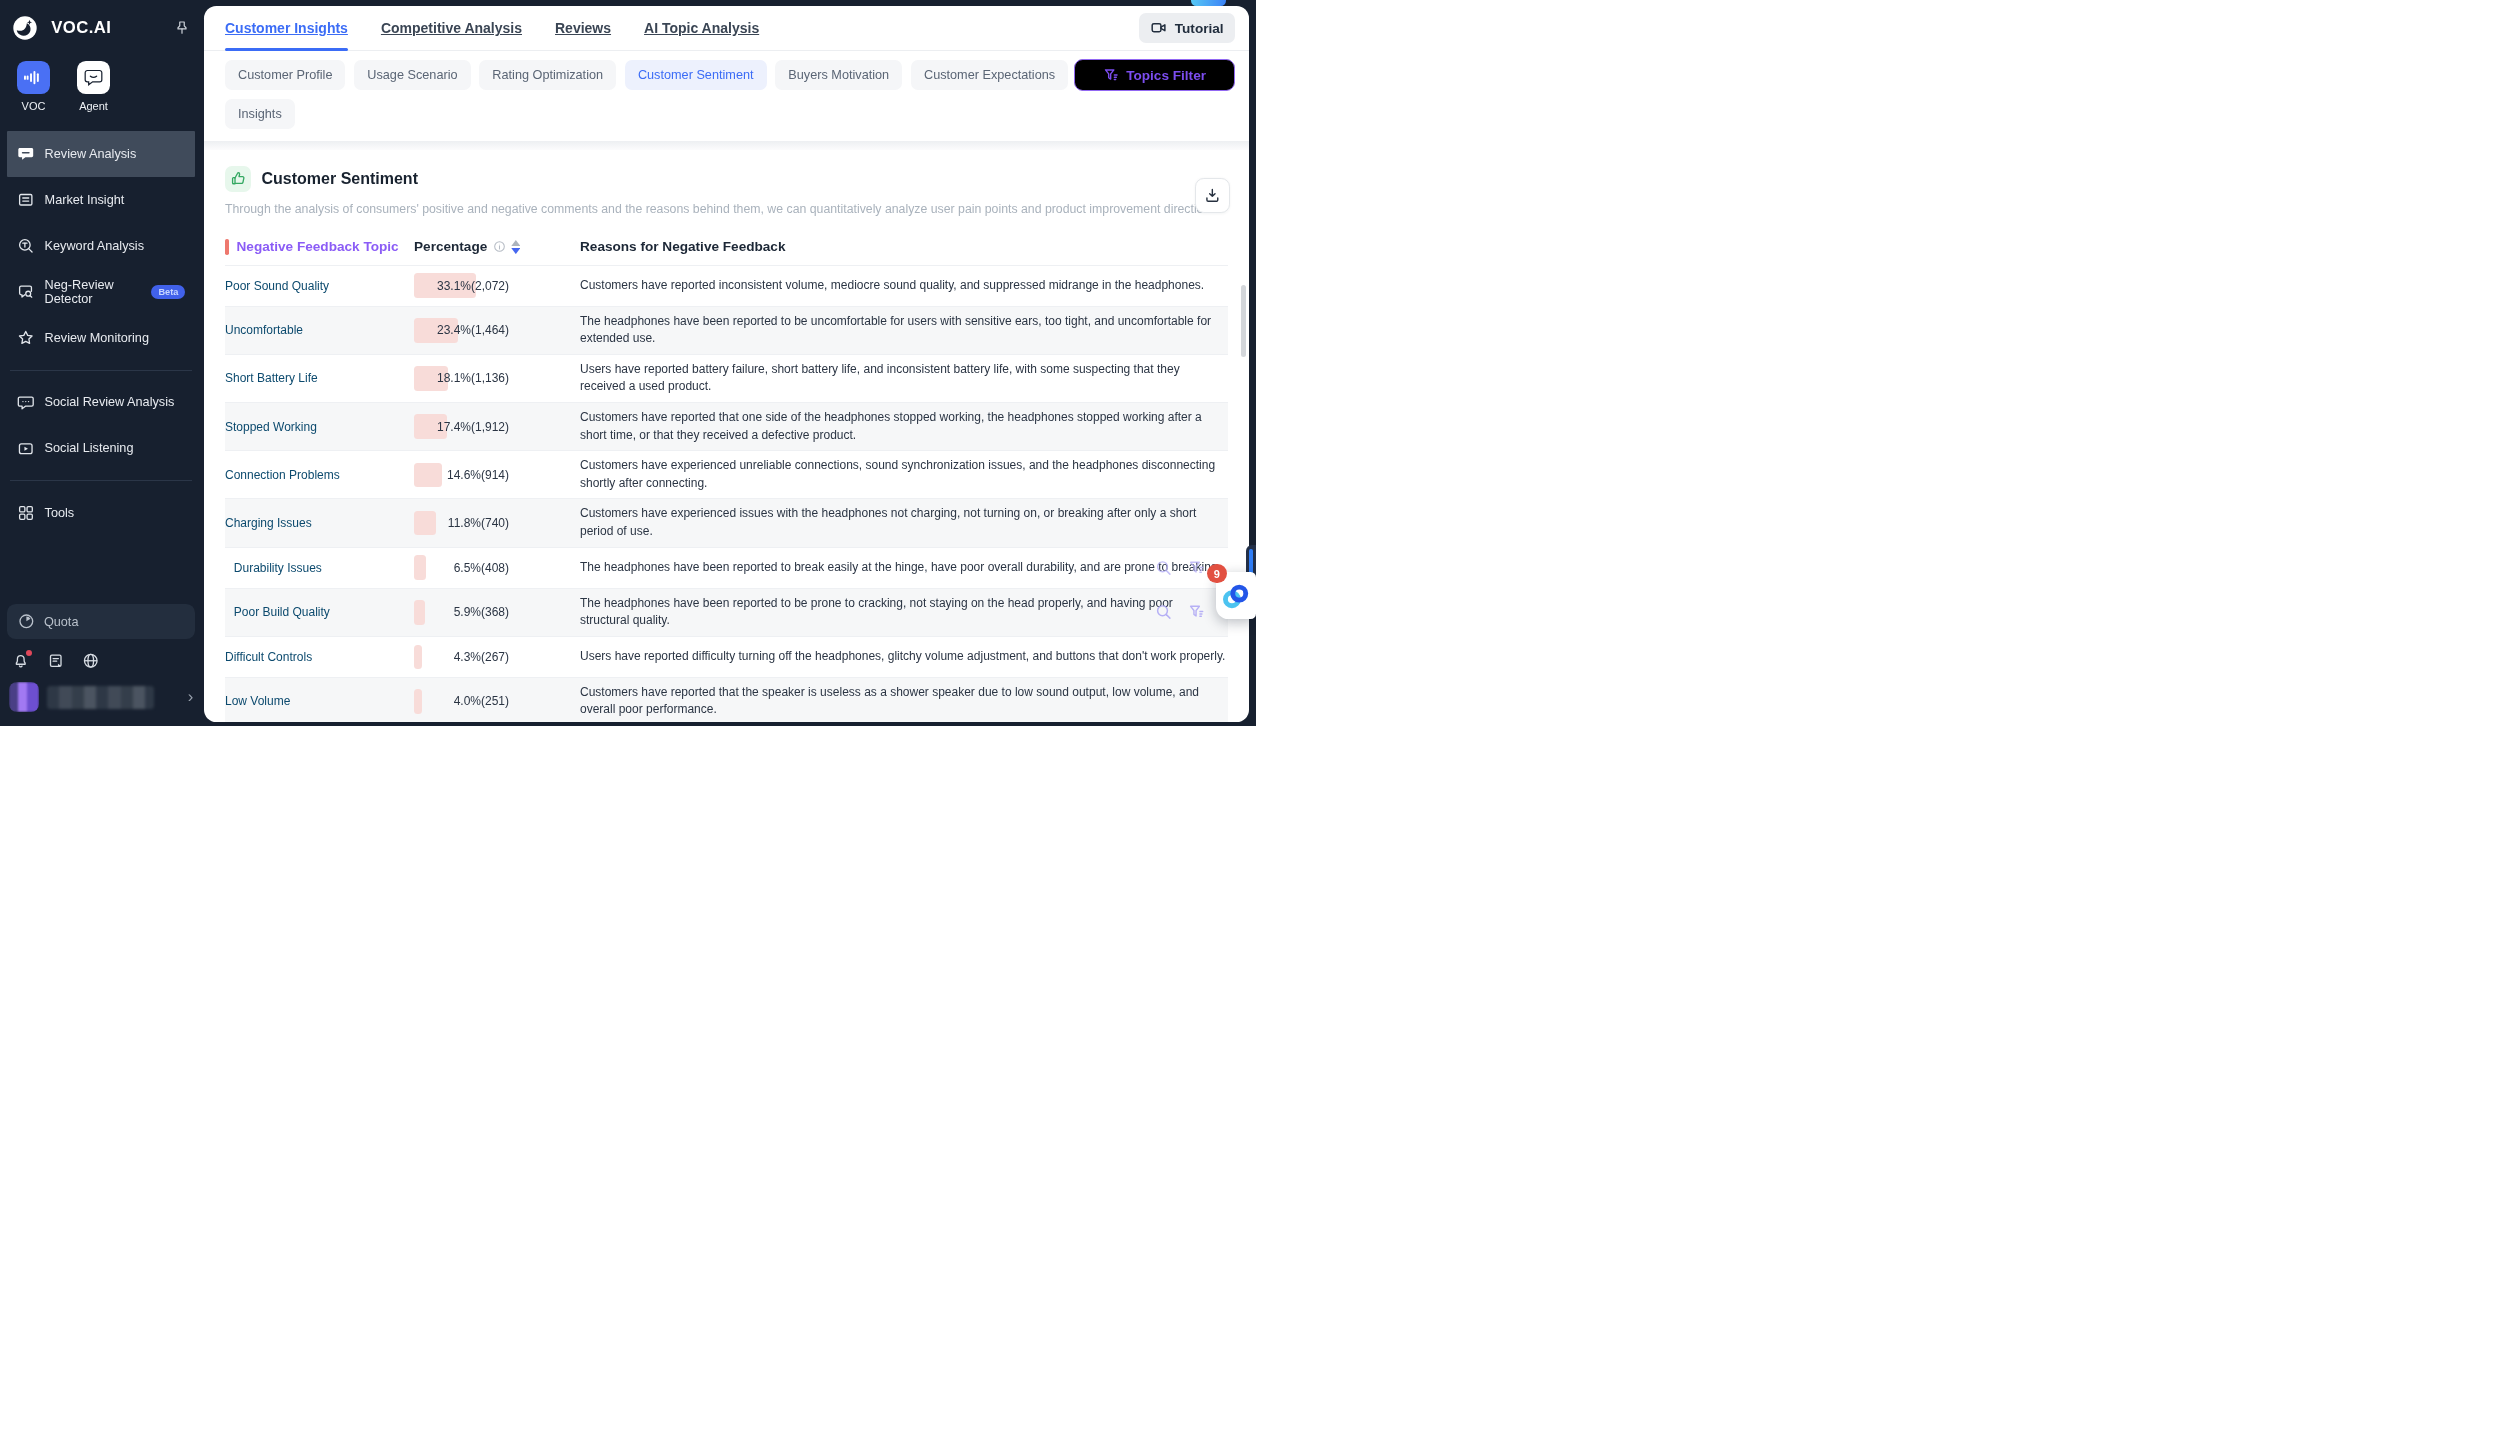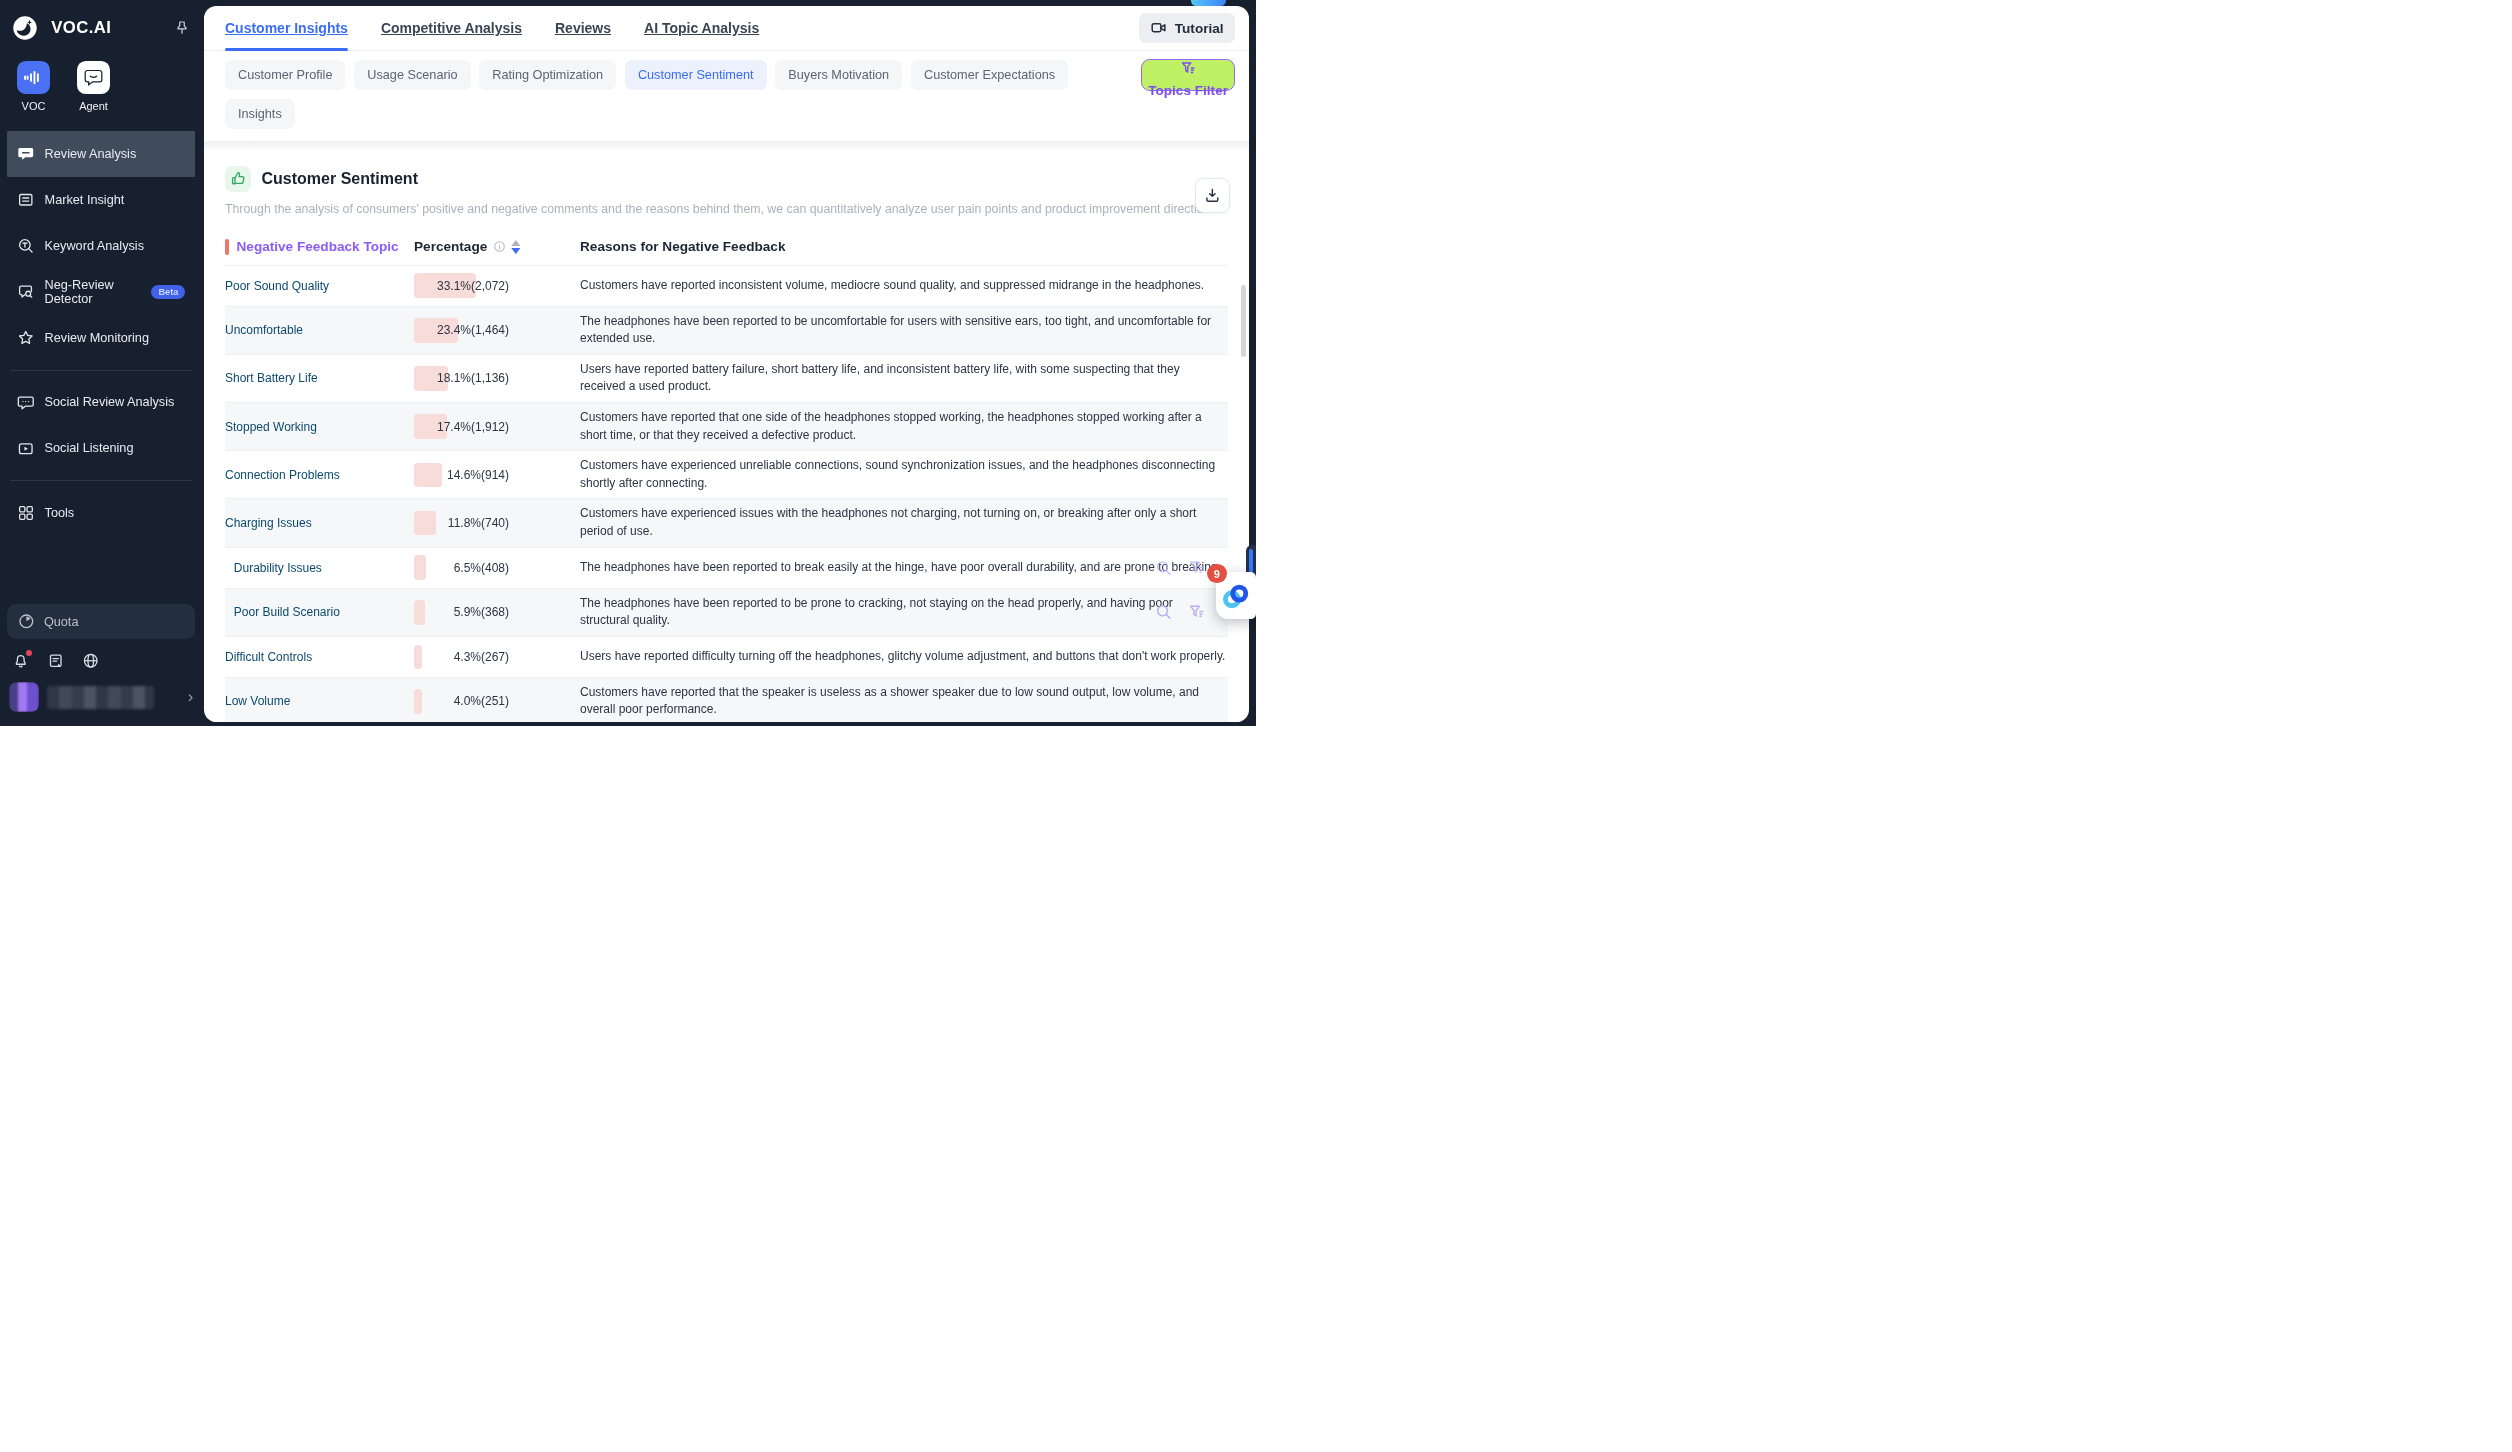--- a/index.html
+++ b/index.html
@@ -42,21 +42,21 @@
   .card{position:absolute;left:204px;top:6.1px;right:7px;bottom:4.4px;background:#fff;border-radius:12.3px;overflow:hidden;}
   .tabs-bar{position:relative;height:44px;display:flex;align-items:center;gap:33px;padding:0 21px;border-bottom:0.9px solid #eceef1;}
   .tab{font-size:14px;font-weight:700;color:#3a4554;height:100%;display:flex;align-items:center;position:relative;cursor:pointer;text-decoration:underline;}
   .tab.active{color:var(--c-accent,#3b6cf6);}
   .tab.active::after{content:"";position:absolute;left:0;right:0;bottom:-0.9px;height:2.6px;border-radius:1.8px;background:var(--c-accent,#3b6cf6);}
   .tutorial-btn{position:absolute;right:14px;top:7px;height:30px;background:#eceef1;border-radius:7px;display:flex;align-items:center;gap:7px;padding:0 11.4px;font-weight:700;font-size:13.6px;color:#222e3e;cursor:pointer;}
   .pills-wrap{position:relative;padding:8.8px 21px 3.5px;}
   .pills-row{display:flex;gap:8.8px;margin-bottom:8.8px;}
   .pill{background:#f5f6f8;border-radius:7px;padding:8px 13px;font-size:12.7px;color:#5a6575;cursor:pointer;white-space:nowrap;}
   .pill.active{background:#edf1fd;color:var(--c-accent,#3b6cf6);}
-  .topics-filter{position:absolute;right:14px;top:8px;height:30px;border:1.3px solid #9268f3;border-radius:8.8px;display:flex;align-items:center;gap:6.1px;padding:0 6px;color:var(--c-purple,#7c4df0);font-weight:700;font-size:13.6px;background:#bef264;cursor:pointer;flex-direction:column;}
+  .topics-filter{position:absolute;right:14px;top:8px;height:30px;border:1.3px solid #9268f3;border-radius:8.8px;display:flex;align-items:center;gap:6.1px;padding:0 28px;color:var(--c-purple,#7c4df0);font-weight:700;font-size:13.6px;background:#000000;cursor:pointer;}
   .band{height:8.8px;background:linear-gradient(#edeff2,#fcfcfd);}
 
   .content{position:relative;padding:16px 21px 0;}
   .sec-head{display:flex;align-items:center;gap:10.5px;}
   .thumb-badge{width:26px;height:26px;border-radius:7px;background:#e7f7ec;display:flex;align-items:center;justify-content:center;}
   .sec-title{font-size:16px;font-weight:700;color:#18222f;}
   .download-btn{position:absolute;right:19.3px;top:28px;width:33px;height:33px;border:0.9px solid #e4e7ea;border-radius:8.8px;background:#fff;display:flex;align-items:center;justify-content:center;cursor:pointer;box-shadow:0 0.9px 2.6px rgba(20,30,50,.05);}
   .sec-desc{margin-top:8px;color:#a9b2bc;font-size:12.3px;line-height:1.48;max-width:1009px;}
 
   .table{margin-top:10.5px;}
@@ -481,21 +481,21 @@
           <path d="M3 3.5h10l-3.8 4.8v6.2l-2.4-1.6V8.3z"></path>
           <line x1="13.6" y1="9.5" x2="16.8" y2="9.5"></line>
           <line x1="13.6" y1="12.2" x2="16" y2="12.2"></line>
           <line x1="13.6" y1="14.9" x2="15.2" y2="14.9"></line>
         </svg>
       </span>
     </div>
   </div>
 
   <div class="row shade indent">
-    <div class="r-topic">Poor Build Scenario</div>
+    <div class="r-topic">Poor Build Quality</div>
     <div class="r-pct">
       <div class="pct-wrap">
         <span class="bar" style="width: 11px;"></span>
         <span class="pct-text">5.9%(368)</span>
       </div>
     </div>
     <div class="r-reason">The headphones have been reported to be prone to cracking, not staying on the head properly, and having poor structural quality.</div>
     <div class="row-actions">
       <span class="row-action">
         <svg width="17.5" height="17.5" viewBox="0 0 20 20" fill="none" stroke="#b6b0f5" stroke-width="1.7" stroke-linecap="round">

